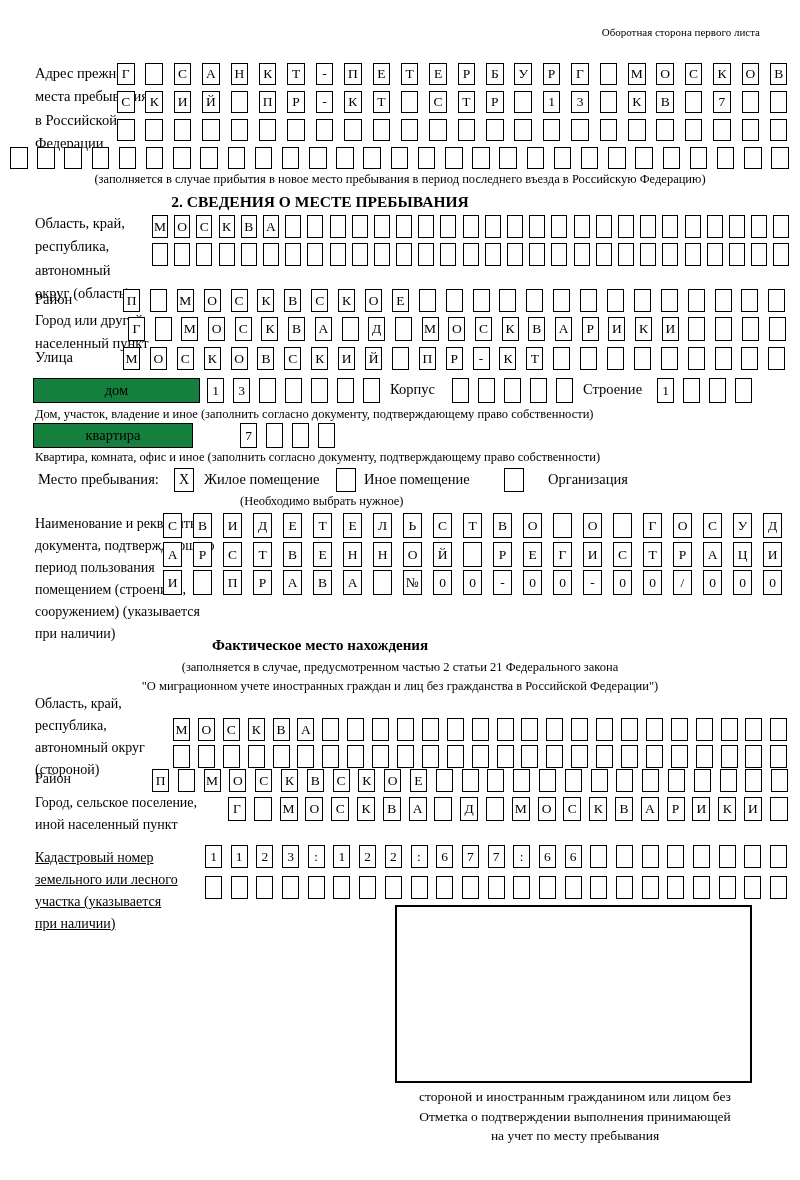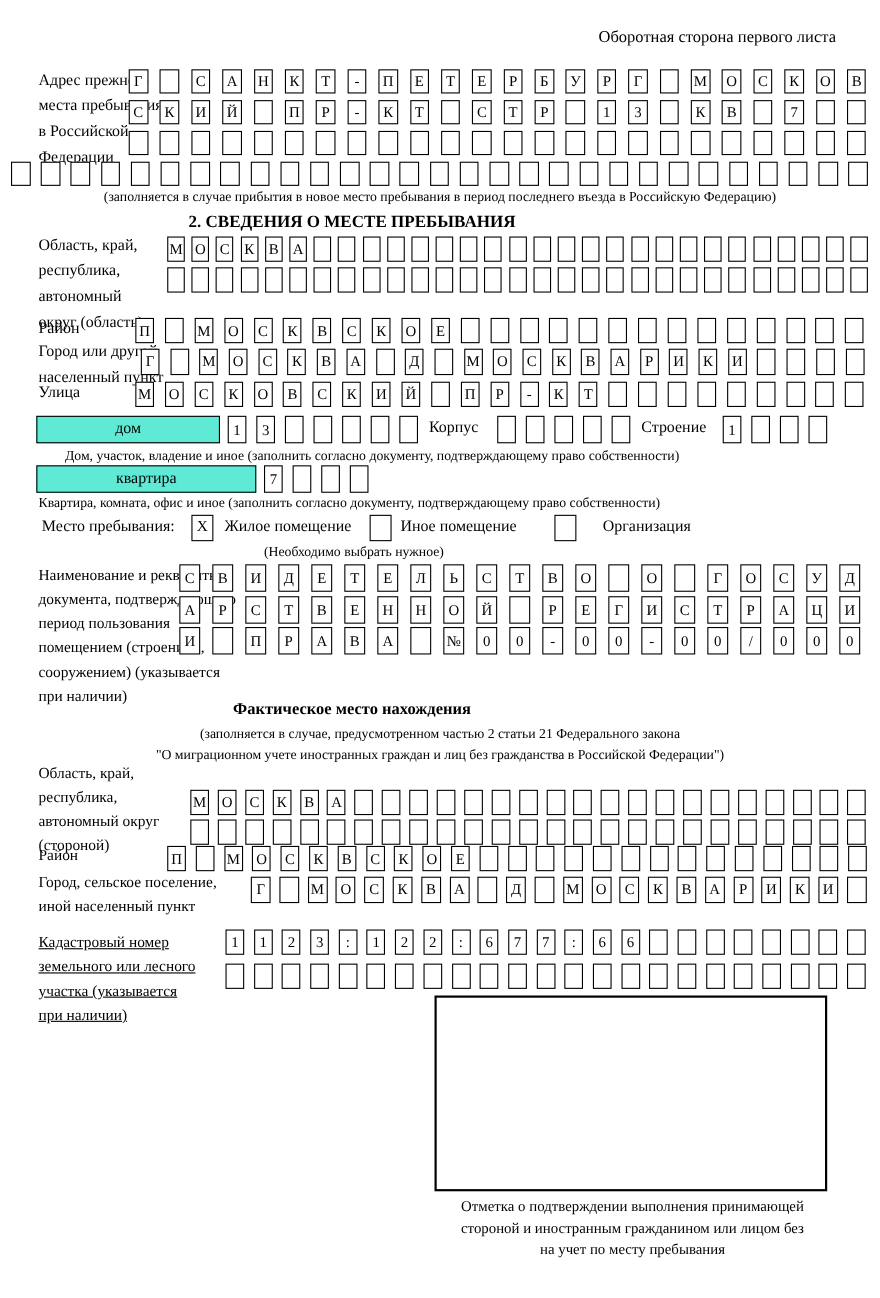--- a/index.html
+++ b/index.html
@@ -22,33 +22,33 @@
   .g-rai2{left:152px;gap:8.8px;}
   .g-gor2{left:228px;gap:7.8px;}   .g-gor2 .cell{width:18px;height:24px;}
   .g-kad{left:205px;gap:8.7px;}
   
   .lbl{position:absolute;font-size:14.5px;line-height:23.4px;}
   .lbl-tight{line-height:22px;font-size:14px;}
   .one{position:absolute;font-size:14.5px;}
   .cap{position:absolute;font-size:12.5px;}
   .cap-c{left:0;width:800px;text-align:center;}
   .title{position:absolute;left:0;width:640px;text-align:center;font-weight:bold;font-size:15.5px;}
-  .bigbox{position:absolute;box-sizing:border-box;border:1.6px solid #000;background:#5eead4;
+  .bigbox{position:absolute;box-sizing:border-box;border:1.6px solid #000;background:#15803d;
           display:flex;align-items:center;justify-content:center;font-size:14.5px;}
   .cbox{position:absolute;box-sizing:border-box;border:1.6px solid #000;width:20px;height:24px;
         background:#fff;display:flex;align-items:center;justify-content:center;font-size:14px;}
   .stamp{position:absolute;box-sizing:border-box;border:2px solid #000;background:#fff;}
   .lines-c div{text-align:center;}
 </style>
 </head>
 <body>
 
 <div class="page">
 
-  <div class="abs" style="top:26px;right:40px;font-size:15px;">Оборотная сторона первого листа</div>
+  <div class="abs" style="top:26px;right:40px;font-size:11px;">Оборотная сторона первого листа</div>
 
   <div class="lbl" style="left:35px;top:62px;">
       <div>Адрес прежнего</div>
       <div>места пребывания</div>
       <div>в Российской</div>
       <div>Федерации</div>
     </div>
   <div class="grid g-addr" style="top:63px;">
       <span class="cell">Г</span>
       <span class="cell"></span>
@@ -339,23 +339,23 @@
       <span class="cell"></span>
       <span class="cell"></span>
     </div>
   <div class="one" style="left:583px;top:381px;">Строение</div>
   <div class="grid g-small" style="left:657px;top:378px;">
       <span class="cell">1</span>
       <span class="cell"></span>
       <span class="cell"></span>
       <span class="cell"></span>
     </div>
-  <div class="cap" style="left:35px;top:407px;margin-left:24px;">Дом, участок, владение и иное (заполнить согласно документу, подтверждающему право собственности)</div>
-
-  <div class="bigbox" style="left:33px;top:423px;width:200px;height:25px;">квартира</div>
+  <div class="cap" style="left:35px;top:407px;">Дом, участок, владение и иное (заполнить согласно документу, подтверждающему право собственности)</div>
+
+  <div class="bigbox" style="left:33px;top:423px;width:160px;height:25px;">квартира</div>
   <div class="grid g-small" style="left:240px;top:423px;">
       <span class="cell">7</span>
       <span class="cell"></span>
       <span class="cell"></span>
       <span class="cell"></span>
     </div>
   <div class="cap" style="left:35px;top:450px;">Квартира, комната, офис и иное (заполнить согласно документу, подтверждающему право собственности)</div>
 
   <div class="one" style="left:38px;top:471px;">Место пребывания:</div>
   <div class="cbox" style="left:174px;top:468px;">X</div>
@@ -621,18 +621,18 @@
       <span class="cell"></span>
       <span class="cell"></span>
       <span class="cell"></span>
       <span class="cell"></span>
       <span class="cell"></span>
       <span class="cell"></span>
     </div>
 
   <div class="stamp" style="left:395px;top:905px;width:357px;height:178px;"></div>
   <div class="abs lines-c" style="left:370px;top:1087px;width:410px;font-size:13.5px;line-height:19.5px;">
+      <div>стороной и иностранным гражданином или лицом без</div>
       <div>Отметка о подтверждении выполнения принимающей</div>
-      <div>стороной и иностранным гражданином или лицом без</div>
       <div>на учет по месту пребывания</div>
     </div>
 
 </div>
 
 </body></html>

